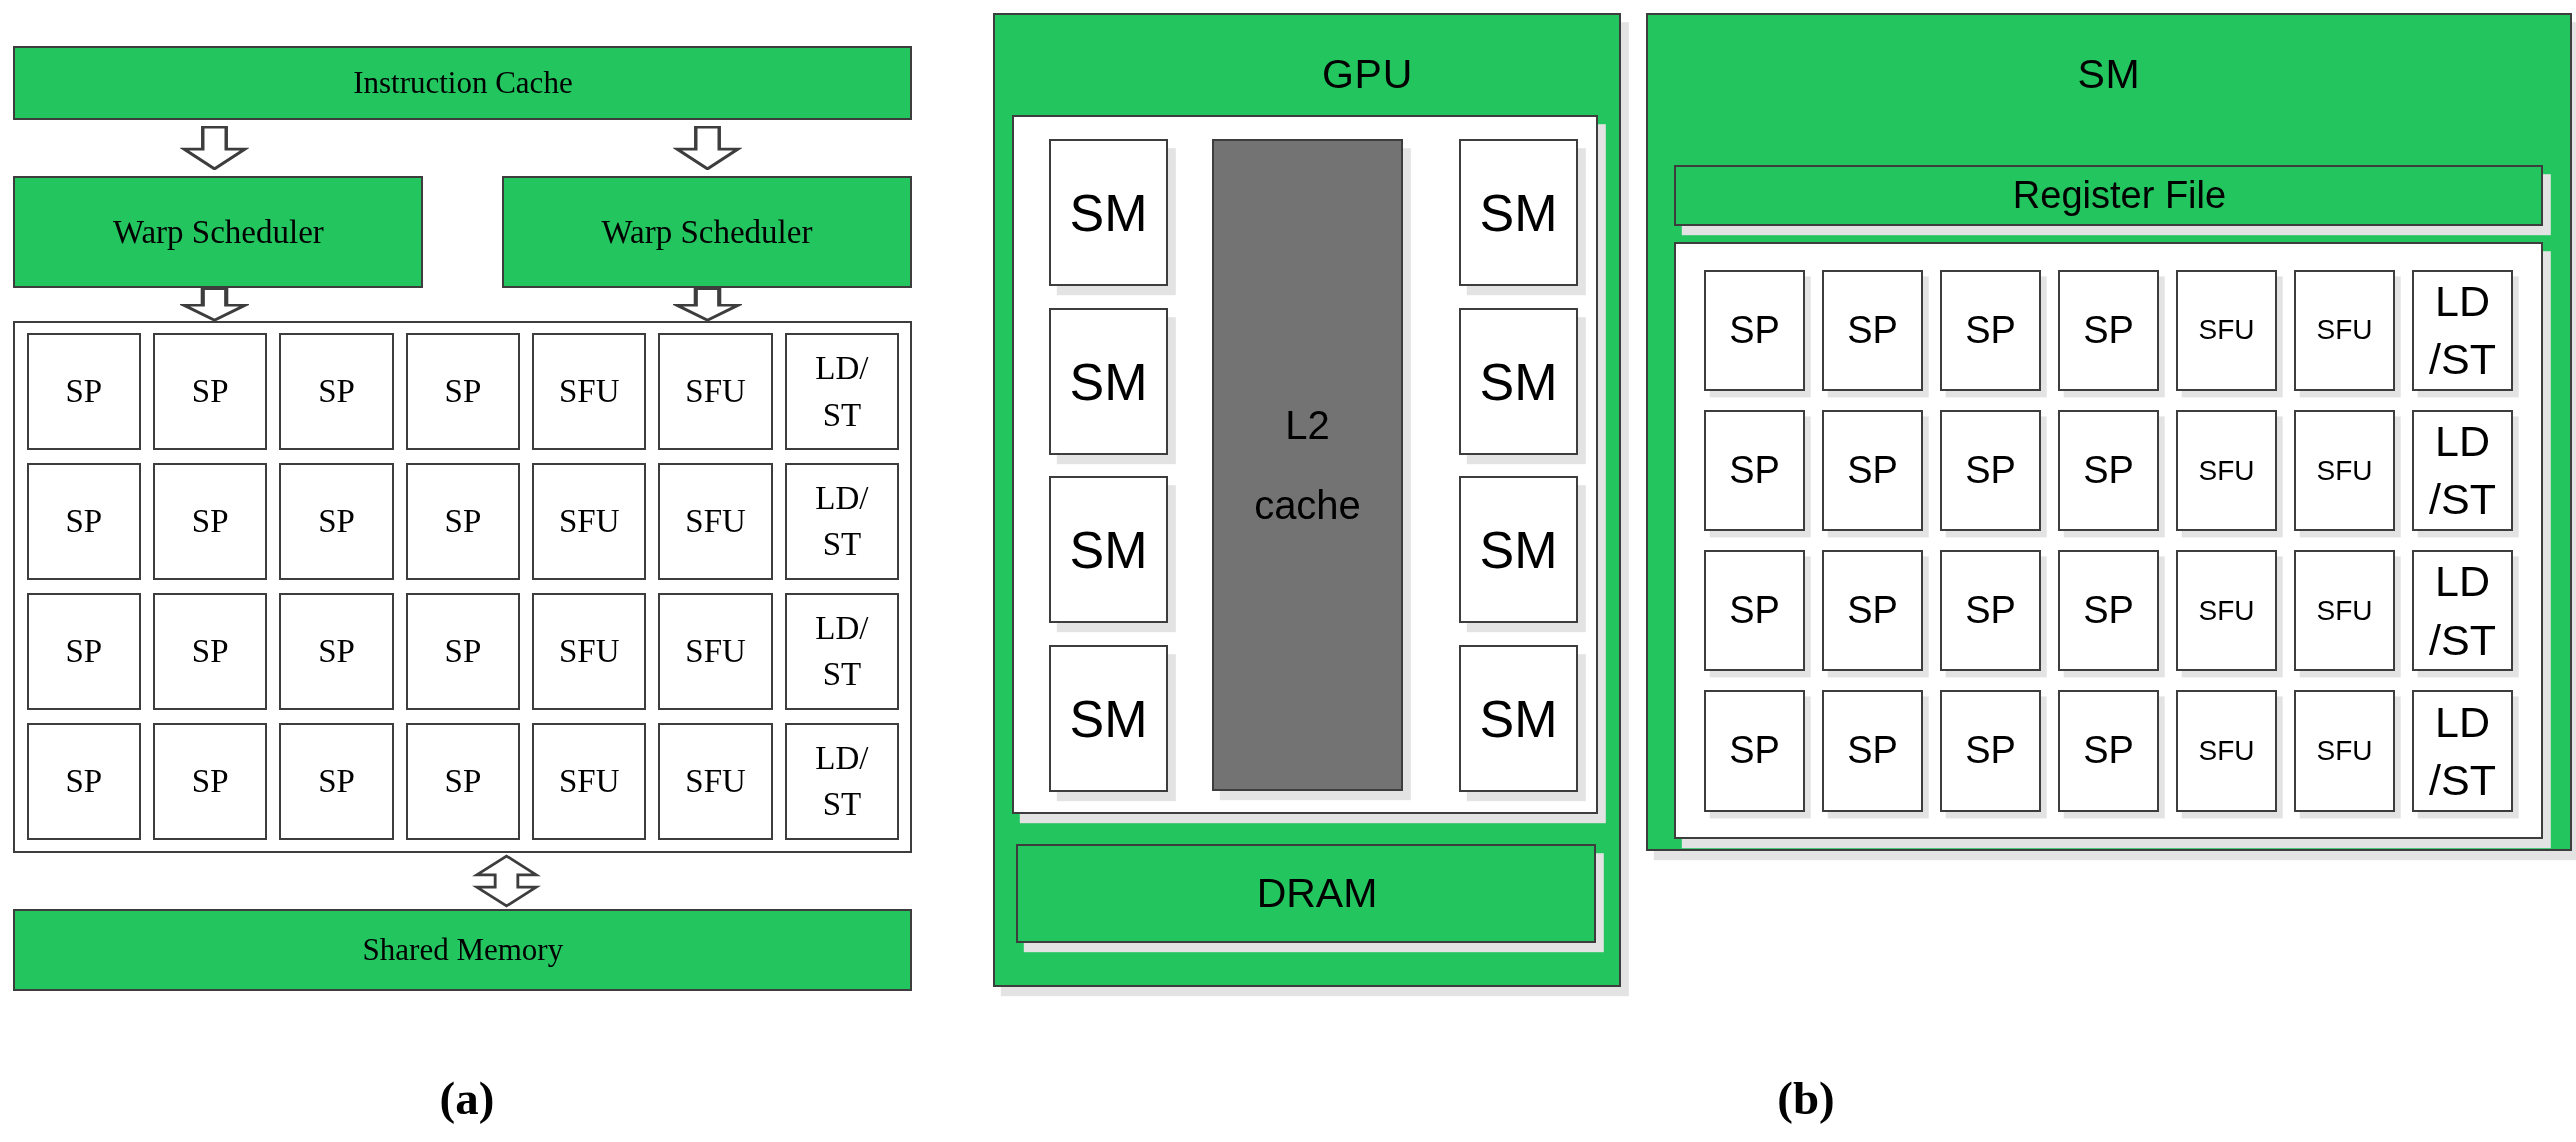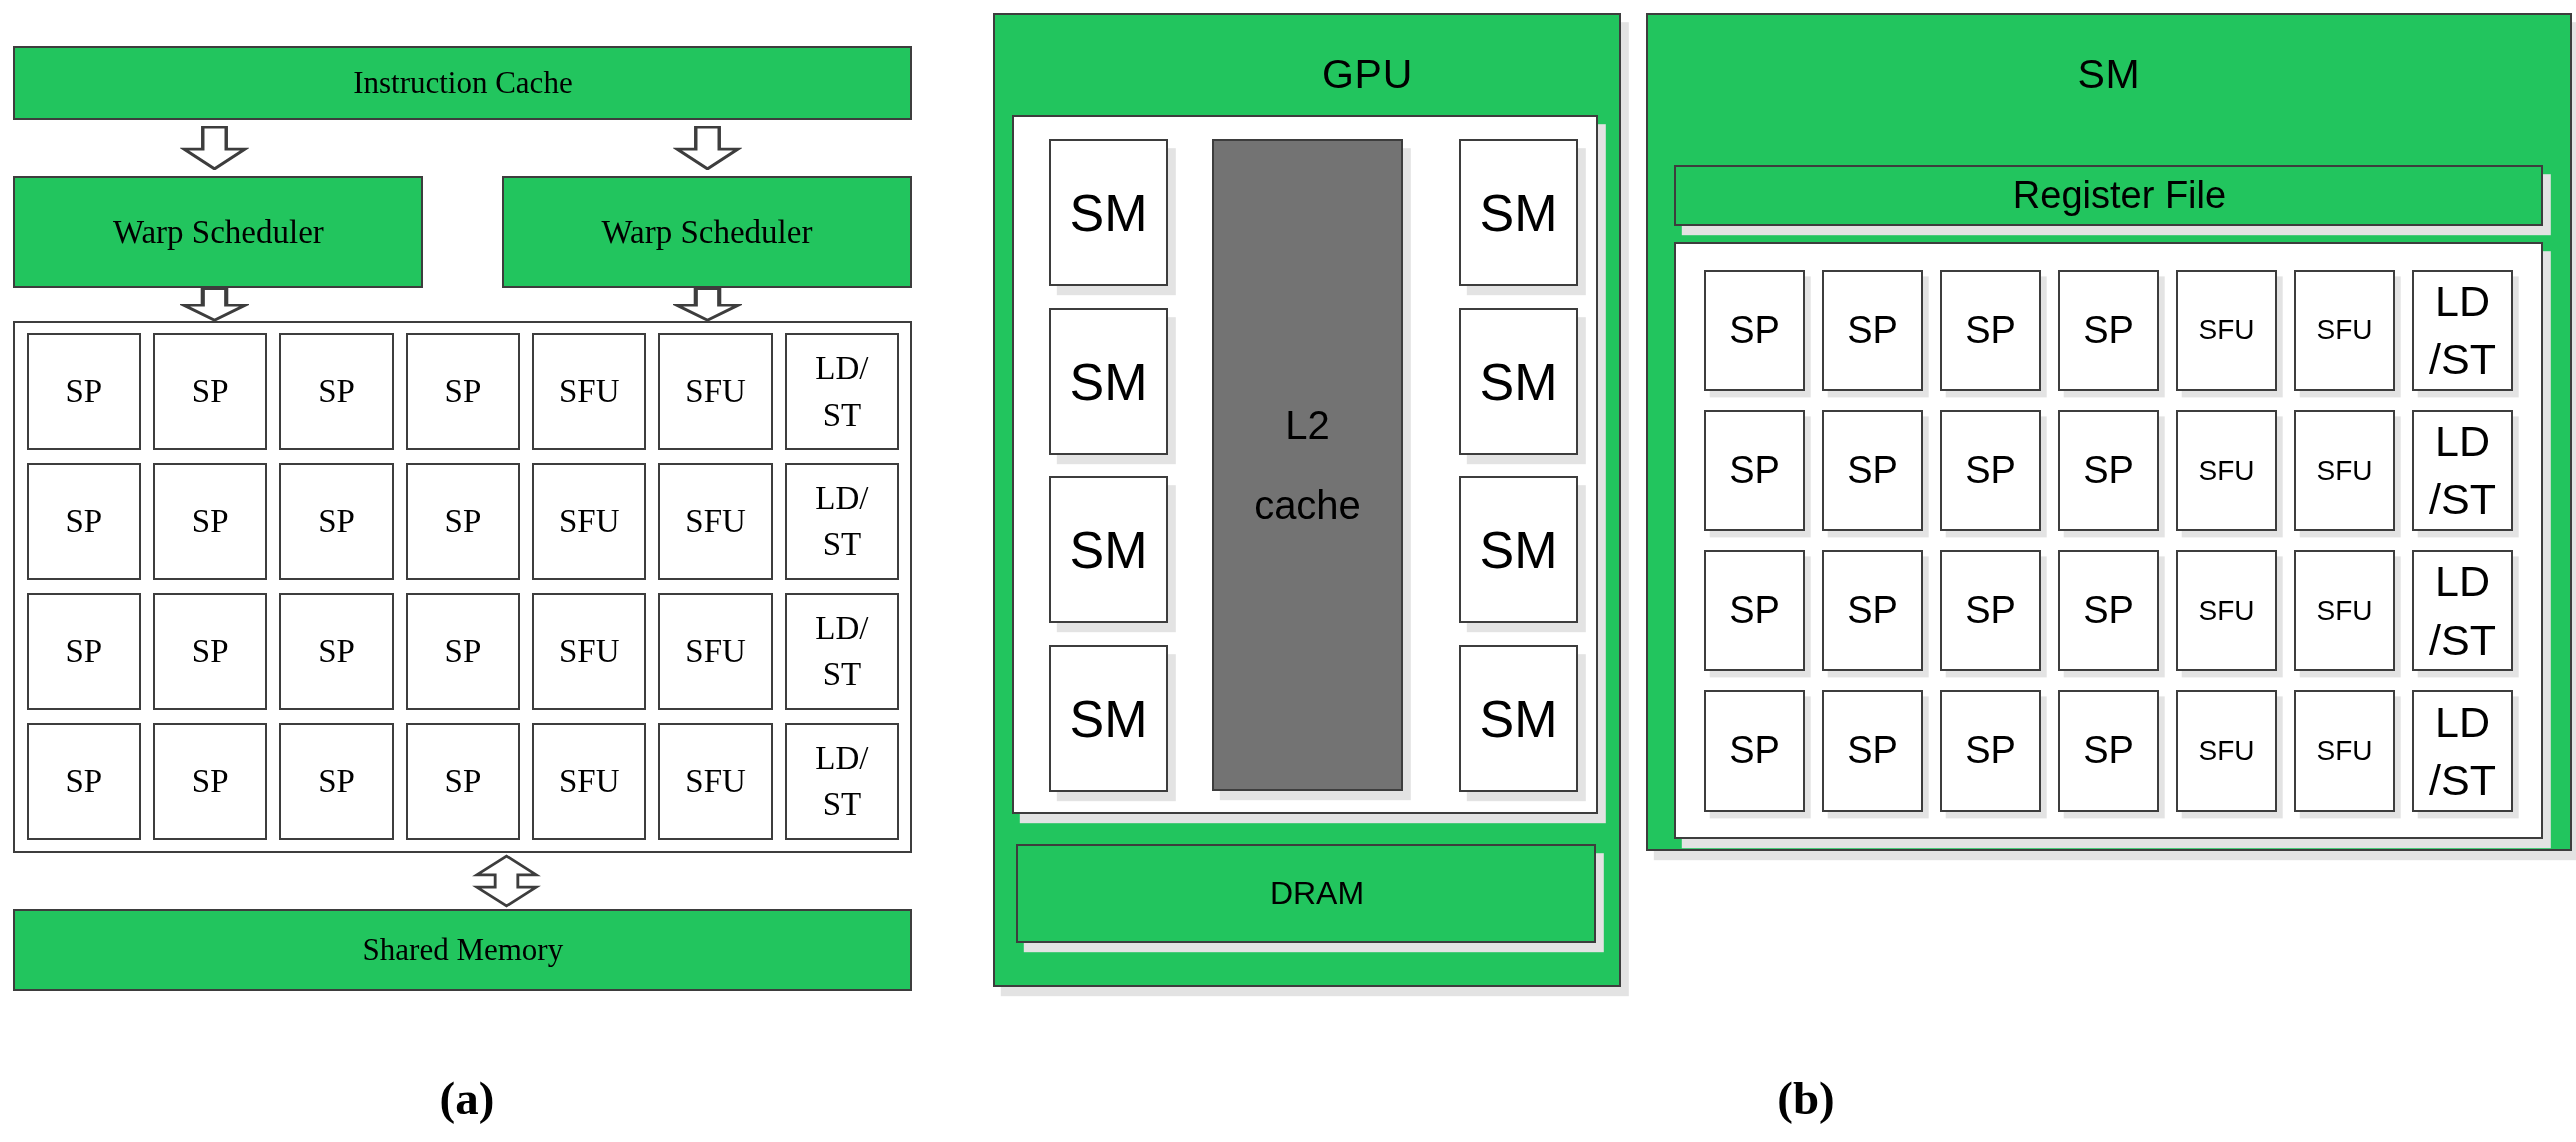--- a/index.html
+++ b/index.html
@@ -281,21 +281,21 @@
   <div class="sm-box sans" style="left:1459px;top:308px;width:119px;height:147px;">
       <span>SM</span>
     </div>
   <div class="sm-box sans" style="left:1459px;top:476px;width:119px;height:147px;">
       <span>SM</span>
     </div>
   <div class="sm-box sans" style="left:1459px;top:645px;width:119px;height:147px;">
       <span>SM</span>
     </div>
 
-  <div class="box sans thin shadowed" style="left:1016px;top:844px;width:580px;height:99px;font-size:32px;">
+  <div class="box sans thin shadowed" style="left:1016px;top:844px;width:580px;height:99px;font-size:41px;">
     <span>DRAM</span>
   </div>
 
   <div class="box sans shadowed" style="left:1646px;top:13.4px;width:926px;height:838px;align-items:flex-start;"></div>
   <div class="titlebar sans" style="left:1646px;top:35px;width:926px;height:78px;">
     <span>SM</span>
   </div>
 
   <div class="box sans thin shadowed" style="left:1674px;top:165px;width:869px;height:61px;font-size:38px;">
     <span>Register File</span>

